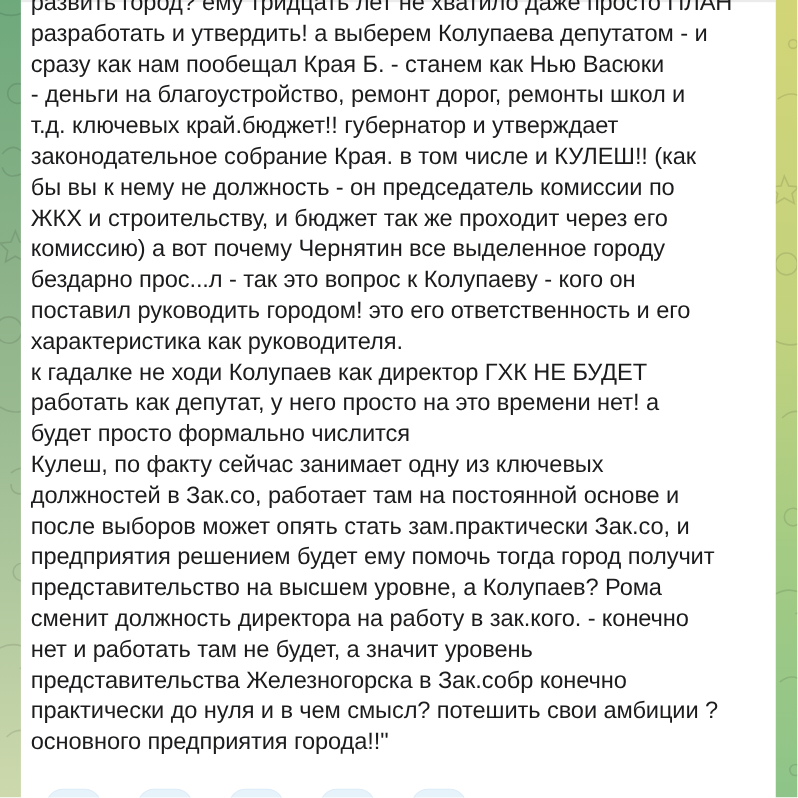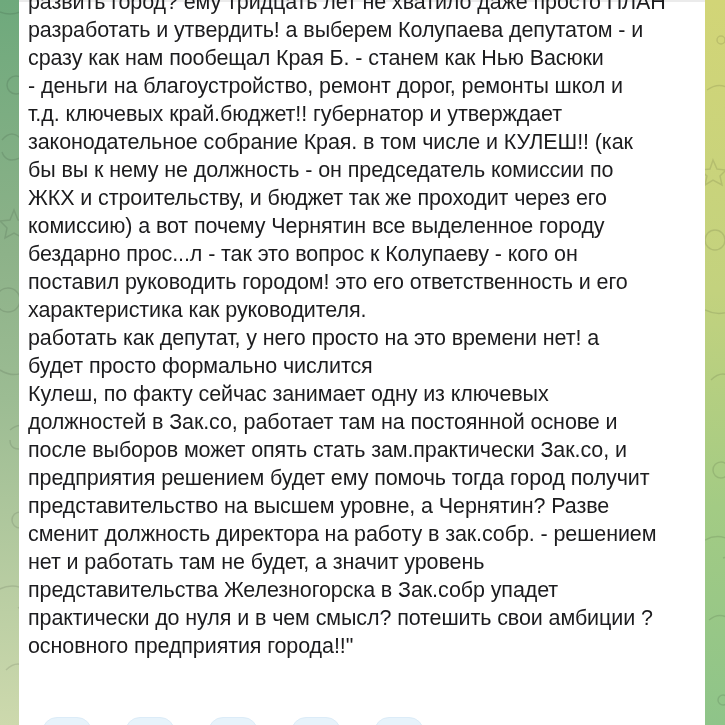--- a/index.html
+++ b/index.html
@@ -126,30 +126,31 @@
       <div class="msg-line">сразу как нам пообещал Края Б. - станем как Нью Васюки</div>
       <div class="msg-line">- деньги на благоустройство, ремонт дорог, ремонты школ и</div>
       <div class="msg-line">т.д. ключевых край.бюджет!! губернатор и утверждает</div>
       <div class="msg-line">законодательное собрание Края. в том числе и КУЛЕШ!! (как</div>
       <div class="msg-line">бы вы к нему не должность - он председатель комиссии по</div>
       <div class="msg-line">ЖКХ и строительству, и бюджет так же проходит через его</div>
       <div class="msg-line">комиссию) а вот почему Чернятин все выделенное городу</div>
       <div class="msg-line">бездарно прос...л - так это вопрос к Колупаеву - кого он</div>
       <div class="msg-line">поставил руководить городом! это его ответственность и его</div>
       <div class="msg-line">характеристика как руководителя.</div>
+      <div class="msg-line">к гадалке не ходи Колупаев как директор ГХК НЕ БУДЕТ</div>
       <div class="msg-line">работать как депутат, у него просто на это времени нет! а</div>
       <div class="msg-line">будет просто формально числится</div>
       <div class="msg-line">Кулеш, по факту сейчас занимает одну из ключевых</div>
       <div class="msg-line">должностей в Зак.со, работает там на постоянной основе и</div>
       <div class="msg-line">после выборов может опять стать зам.практически Зак.со, и</div>
       <div class="msg-line">предприятия решением будет ему помочь тогда город получит</div>
-      <div class="msg-line">представительство на высшем уровне, а Чернятин? Разве</div>
-      <div class="msg-line">сменит должность директора на работу в зак.собр. - решением</div>
+      <div class="msg-line">представительство на высшем уровне, а Колупаев? Рома</div>
+      <div class="msg-line">сменит должность директора на работу в зак.кого. - конечно</div>
       <div class="msg-line">нет и работать там не будет, а значит уровень</div>
-      <div class="msg-line">представительства Железногорска в Зак.собр упадет</div>
+      <div class="msg-line">представительства Железногорска в Зак.собр конечно</div>
       <div class="msg-line">практически до нуля и в чем смысл? потешить свои амбиции ?</div>
       <div class="msg-line">основного предприятия города!!"</div>
     </div>
   <div class="reactions-row">
       <div class="reaction-pill" style="background: rgb(231, 243, 251);"></div>
       <div class="reaction-pill" style="background: rgb(231, 243, 251);"></div>
       <div class="reaction-pill" style="background: rgb(231, 243, 251);"></div>
       <div class="reaction-pill" style="background: rgb(231, 243, 251);"></div>
       <div class="reaction-pill" style="background: rgb(231, 243, 251);"></div>
     </div>

